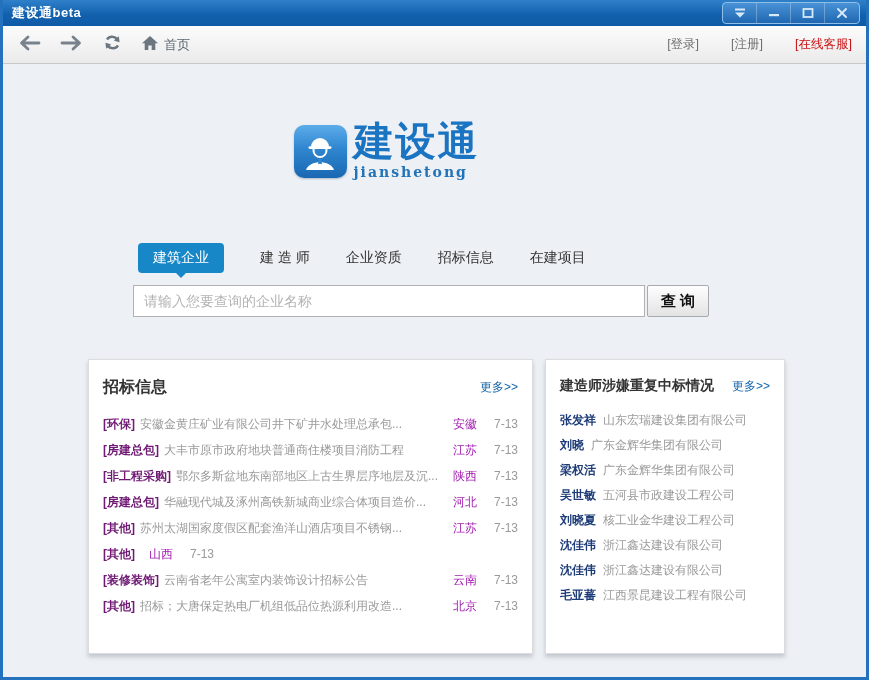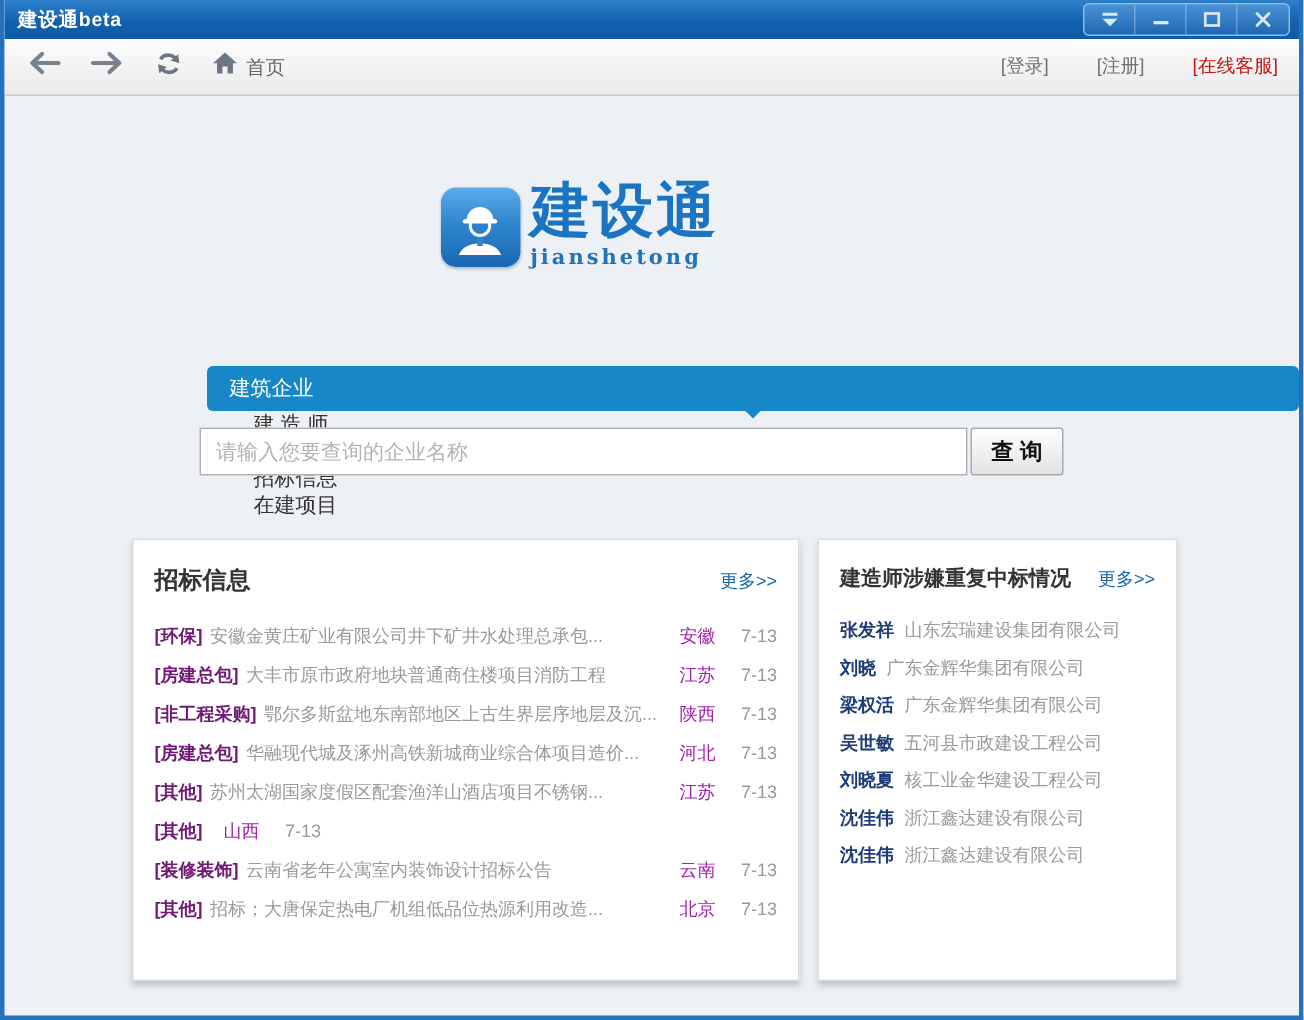--- a/index.html
+++ b/index.html
@@ -27,21 +27,21 @@
 
   
   .content { position:relative; height:613px; }
 
   .logo-row { margin:57px auto 0; width:fit-content; transform:translateX(-48px); display:flex; align-items:center; }
   .logo-icon { width:53px; height:53px; border-radius:10px; background:linear-gradient(180deg,#5cace9 0%,#2f86cf 45%,#1a67b2 100%); box-shadow:0 1px 2px rgba(40,80,130,0.35); display:flex; align-items:center; justify-content:center; }
   .logo-texts { margin-left:7px; display:flex; flex-direction:column; }
   .logo-title { font-size:40px; line-height:40px; font-weight:bold; color:#1b74c2; letter-spacing:2px; }
   .logo-sub { font-size:14px; line-height:20px; color:#2273b8; font-weight:bold; font-family:"DejaVu Serif","Liberation Serif",serif; letter-spacing:2px; margin-top:1px; }
 
-  .tabs { margin:62px 0 0 130px; display:flex; height:28px;flex-direction:column; }
+  .tabs { margin:62px 0 0 130px; display:flex; align-items:center; height:28px; }
   .tab { font-size:14px; color:#333; cursor:pointer; margin-left:36px; white-space:pre; }
   .tab.active { margin-left:5px; background:#1787c8; color:#fff; padding:6px 15px; border-radius:4px; position:relative; }
   .tab.active::after { content:''; position:absolute; left:50%; bottom:-5px; margin-left:-5px; border-left:5px solid transparent; border-right:5px solid transparent; border-top:5px solid #1787c8; }
 
   .search-row { margin:13px 0 16px 130px; display:flex; align-items:center; }
   .search-input { width:512px; height:32px; border:1px solid #b1b1b1; padding:0 10px; font-size:14px; color:#333; font-family:inherit; background:#fff; outline:none; }
   .search-input::placeholder { color:#b3b3b3; }
   .search-btn { width:62px; height:32px; margin-left:2px; background:linear-gradient(180deg,#fefefe,#e3e3e3); border:1px solid #a6abb0; border-radius:2px; font-size:15px; font-weight:bold; color:#111; font-family:inherit; cursor:pointer; white-space:pre; }
 
   .panels { display:flex; gap:12px; margin:42px 81px 0 85px; height:295px; }
@@ -276,18 +276,22 @@
             <div class="builder-row">
               <span class="builder-name">沈佳伟</span>
               <span class="builder-company">浙江鑫达建设有限公司</span>
             </div>
 
             <div class="builder-row">
               <span class="builder-name">沈佳伟</span>
               <span class="builder-company">浙江鑫达建设有限公司</span>
             </div>
 
+            <div class="builder-row">
+              <span class="builder-name">毛亚蕃</span>
+              <span class="builder-company">江西景昆建设工程有限公司</span>
+            </div>
           </div>
       </div>
 
     </div>
   </div>
 </div>
 
 </body></html>

